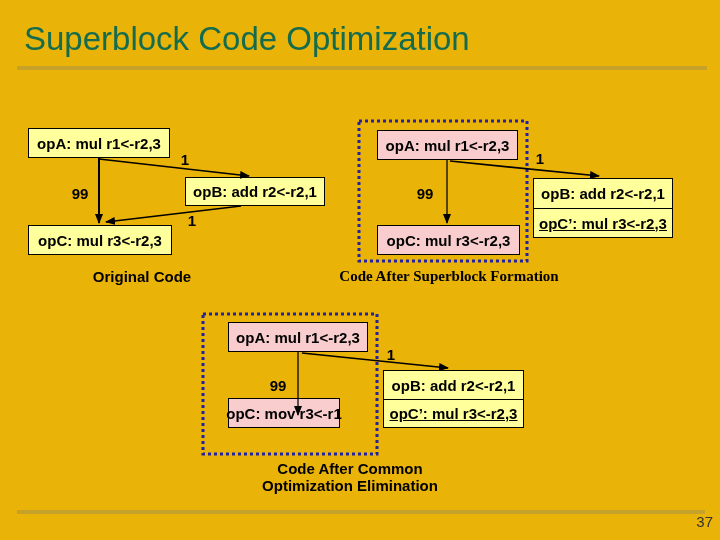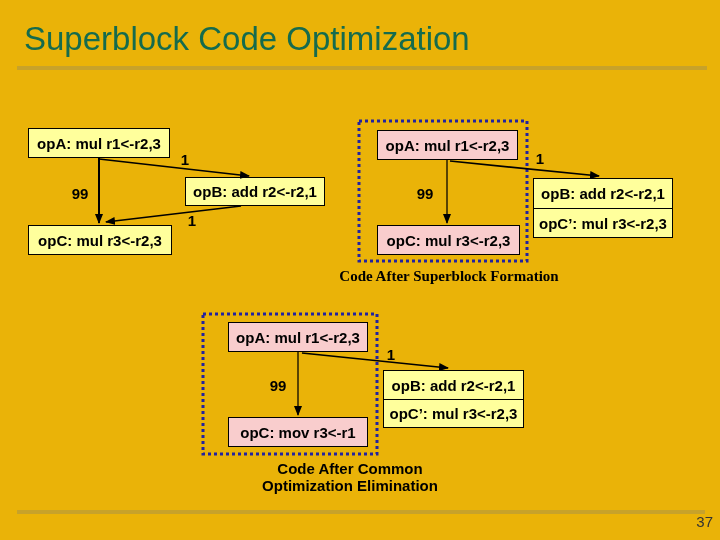--- a/index.html
+++ b/index.html
@@ -17,21 +17,21 @@
     display:flex;align-items:center;justify-content:center;
     font-size:15px;font-weight:700;color:#000;white-space:nowrap;
   }
   .yellow{background:#FFFF9C;}
   .pink{background:#F9CDCD;}
   .stack{position:absolute;box-sizing:border-box;border:1.5px solid #000;background:#FFFF9C;}
   .stack .row{
     box-sizing:border-box;display:flex;align-items:center;justify-content:center;
     font-size:15px;font-weight:700;color:#000;white-space:nowrap;
   }
-  .stack .row + .row{border-top:1.5px solid #000;}
+  .stack .row + .row{border-top:1.5px solid #000;text-decoration:underline;}
   .edge-label{
     position:absolute;font-size:15px;font-weight:700;color:#000;
     text-align:center;white-space:nowrap;
   }
   .caption{
     position:absolute;font-size:15px;font-weight:700;color:#000;
     text-align:center;line-height:17px;
   }
   .page-number{position:absolute;font-size:15px;color:#333;}
   svg.overlay{position:absolute;left:0;top:0;pointer-events:none;}
@@ -43,33 +43,34 @@
 
   <div class="title-line" style="left:24px;top:20px;">Superblock Code Optimization</div>
   <div class="gold-rule" style="left:17px;top:66px;width:690px;height:4px;"></div>
 
   <div class="node yellow" style="left:28px;top:128px;width:142px;height:30px;">opA: mul r1&lt;-r2,3</div>
   <div class="node yellow" style="left:185px;top:177px;width:140px;height:29px;">opB: add r2&lt;-r2,1</div>
   <div class="node yellow" style="left:28px;top:225px;width:144px;height:30px;">opC: mul r3&lt;-r2,3</div>
   <div class="edge-label" style="left:173px;top:151px;width:24px;">1</div>
   <div class="edge-label" style="left:68px;top:185px;width:24px;">99</div>
   <div class="edge-label" style="left:180px;top:212px;width:24px;">1</div>
+  <div class="caption" style="left:42px;top:268px;width:200px;">Original Code</div>
 
   <div class="node pink" style="left:377px;top:130px;width:141px;height:30px;">opA: mul r1&lt;-r2,3</div>
   <div class="node pink" style="left:377px;top:225px;width:143px;height:30px;">opC: mul r3&lt;-r2,3</div>
   <div class="stack" style="left:533px;top:178px;width:140px;">
     <div class="row" style="height:29px;">opB: add r2&lt;-r2,1</div>
     <div class="row" style="height:29px;">opC’: mul r3&lt;-r2,3</div>
   </div>
   <div class="edge-label" style="left:413px;top:185px;width:24px;">99</div>
   <div class="edge-label" style="left:529px;top:150px;width:22px;">1</div>
   <div class="caption" style="left:328px;top:268px;width:242px;font-family:Liberation Serif, serif;">Code After Superblock Formation</div>
 
   <div class="node pink" style="left:228px;top:322px;width:140px;height:30px;">opA: mul r1&lt;-r2,3</div>
-  <div class="node pink" style="left:228px;top:417px;width:140px;height:30px;">opC: mov r3&lt;-r1</div>
+  <div class="node pink" style="left:228px;top:398px;width:112px;height:30px;">opC: mov r3&lt;-r1</div>
   <div class="stack" style="left:383px;top:370px;width:141px;">
     <div class="row" style="height:28px;">opB: add r2&lt;-r2,1</div>
     <div class="row" style="height:28px;">opC’: mul r3&lt;-r2,3</div>
   </div>
   <div class="edge-label" style="left:266px;top:377px;width:24px;">99</div>
   <div class="edge-label" style="left:382px;top:346px;width:18px;">1</div>
   <div class="caption" style="left:236px;top:460px;width:228px;">
     <div>Code After Common</div>
     <div>Optimization Elimination</div>
   </div>

